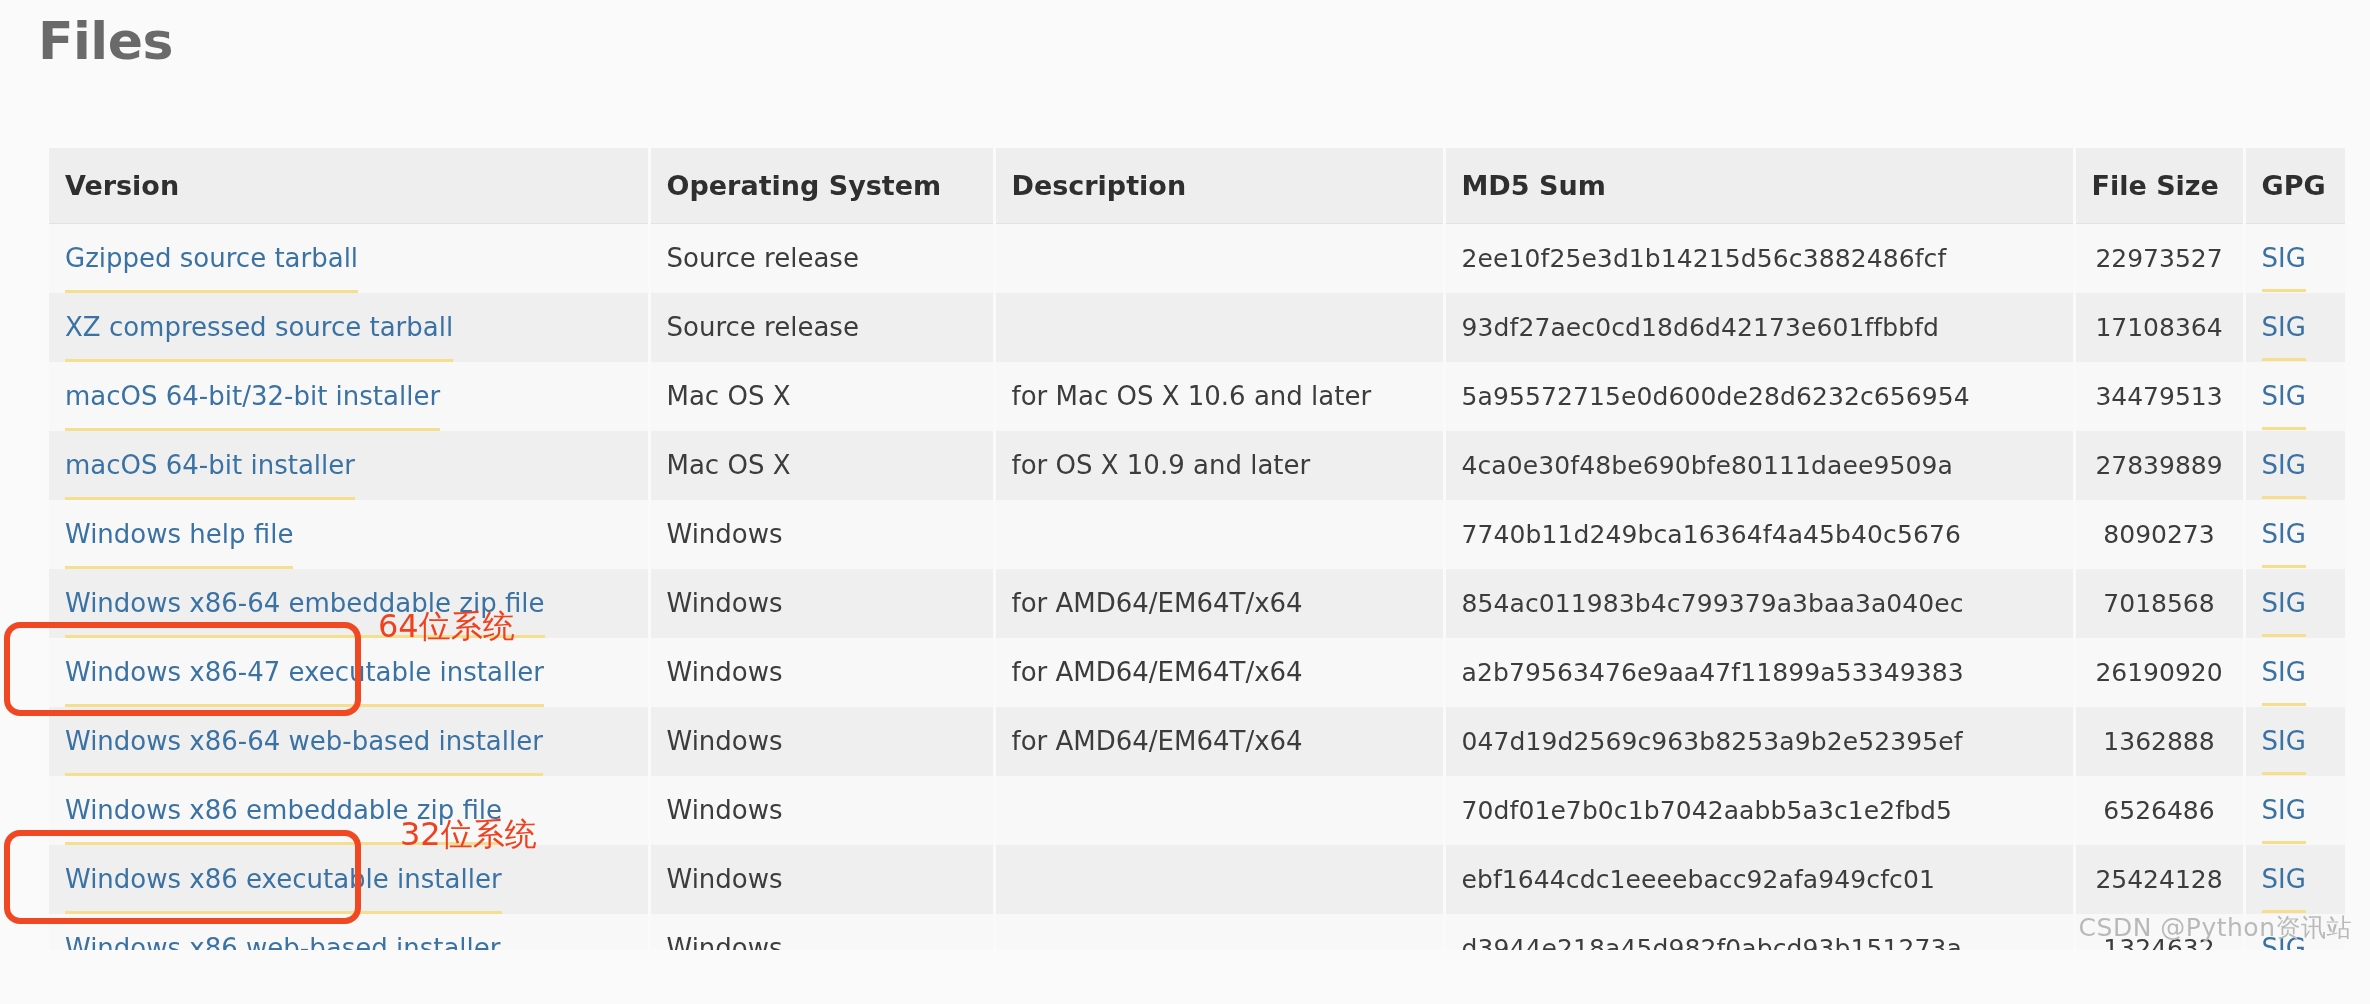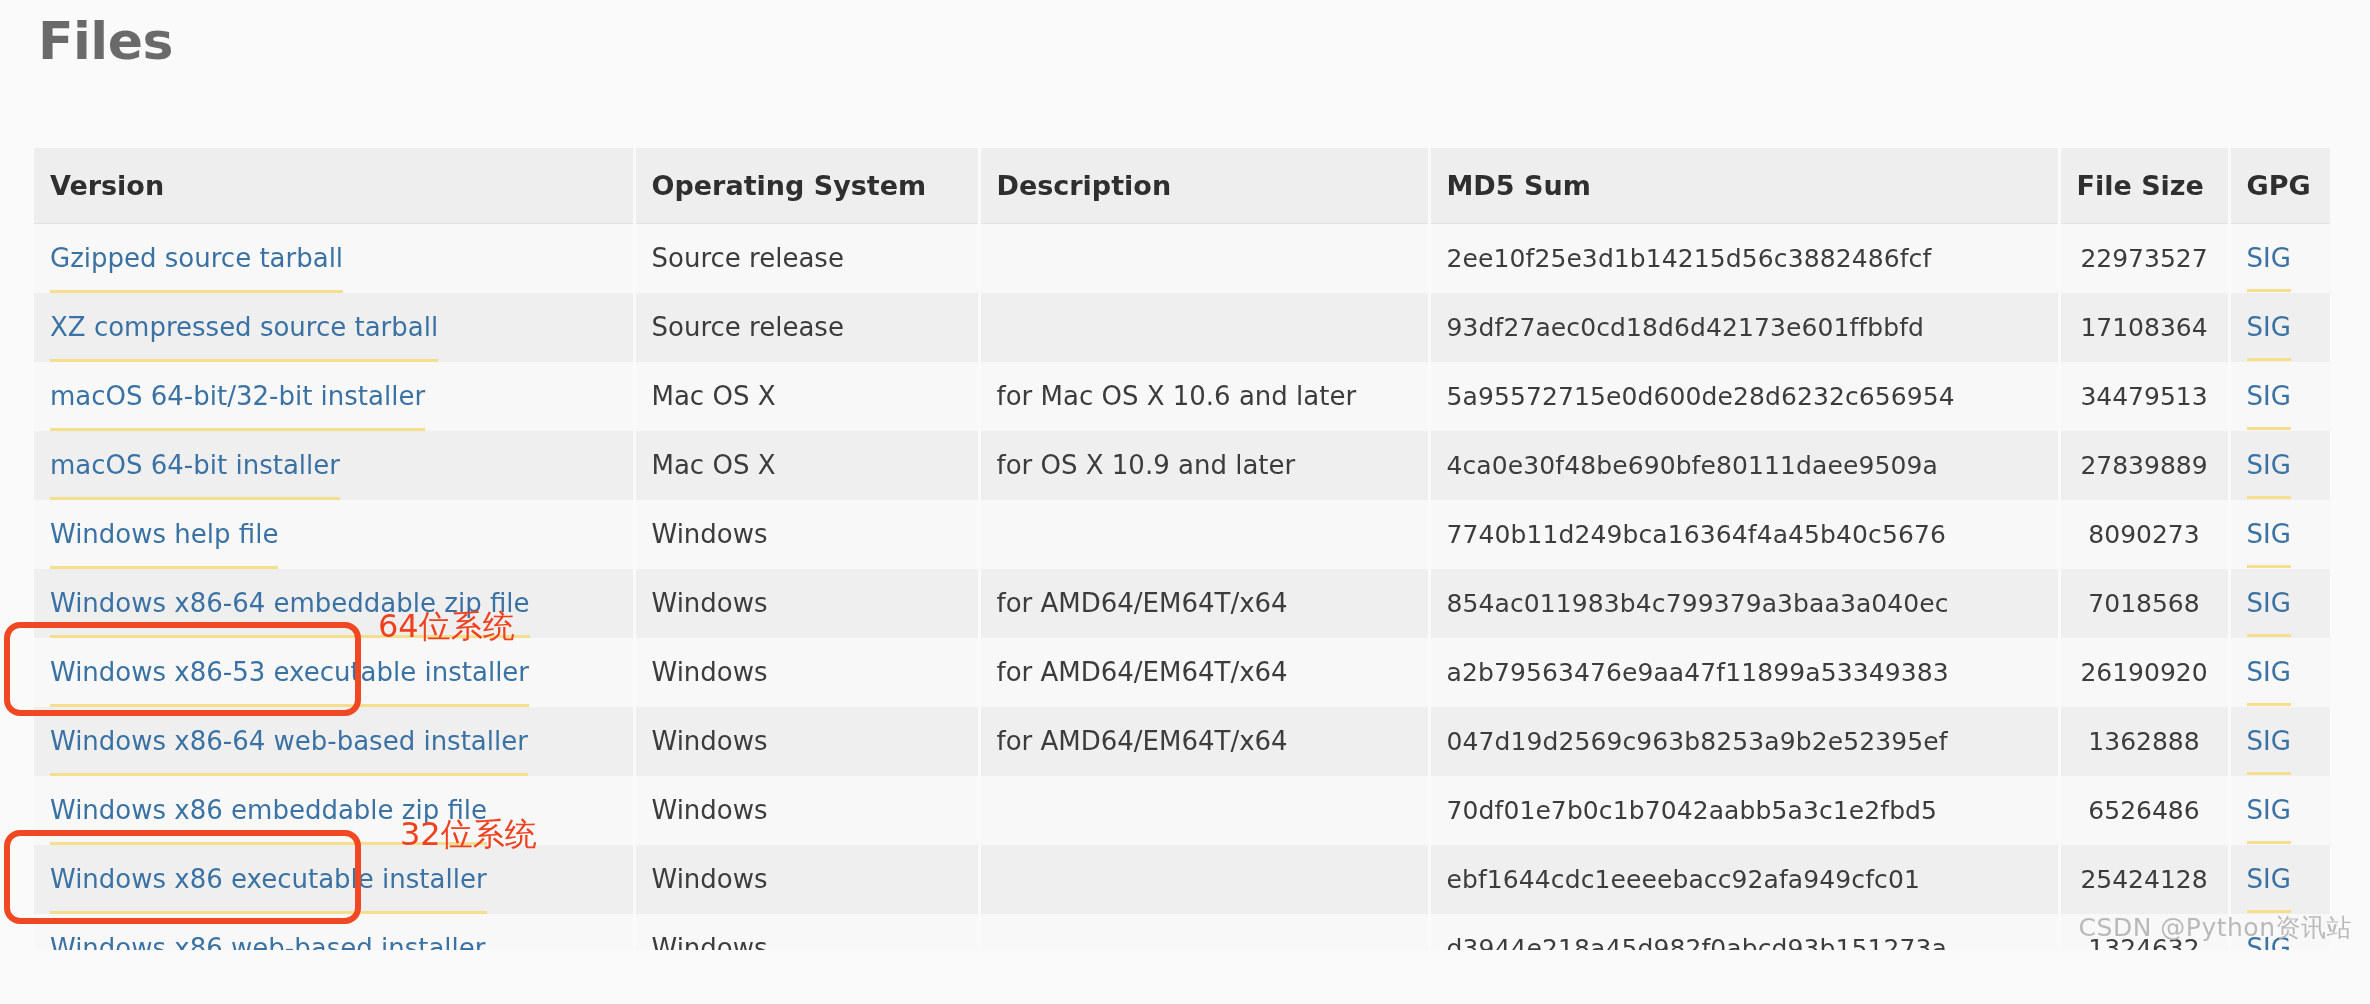--- a/index.html
+++ b/index.html
@@ -24,21 +24,21 @@
     font-size: 52px;
     font-weight: bold;
     color: #6a6a6a;
     letter-spacing: -0.5px;
     line-height: 1.2;
   }
 
   
   #files-table {
     position: absolute;
-    left: 34px;
+    left: 49px;
     top: 148px;
     width: 2296px;
     border-collapse: collapse;
     table-layout: fixed;
     font-size: 26px;
     color: #3c3c3c;
   }
   #files-table col.c-version  { width: 600px; }
   #files-table col.c-os       { width: 345px; }
   #files-table col.c-desc     { width: 450px; }
@@ -194,21 +194,21 @@
         </tr>
         <tr class="even">
           <td><a class="dl" href="#">Windows x86-64 embeddable zip file</a></td>
           <td>Windows</td>
           <td>for AMD64/EM64T/x64</td>
           <td class="md5">854ac011983b4c799379a3baa3a040ec</td>
           <td class="size">7018568</td>
           <td><a class="sig" href="#">SIG</a></td>
         </tr>
         <tr class="odd">
-          <td><a class="dl" href="#">Windows x86-53 executable installer</a></td>
+          <td><a class="dl" href="#">Windows x86-47 executable installer</a></td>
           <td>Windows</td>
           <td>for AMD64/EM64T/x64</td>
           <td class="md5">a2b79563476e9aa47f11899a53349383</td>
           <td class="size">26190920</td>
           <td><a class="sig" href="#">SIG</a></td>
         </tr>
         <tr class="even">
           <td><a class="dl" href="#">Windows x86-64 web-based installer</a></td>
           <td>Windows</td>
           <td>for AMD64/EM64T/x64</td>

